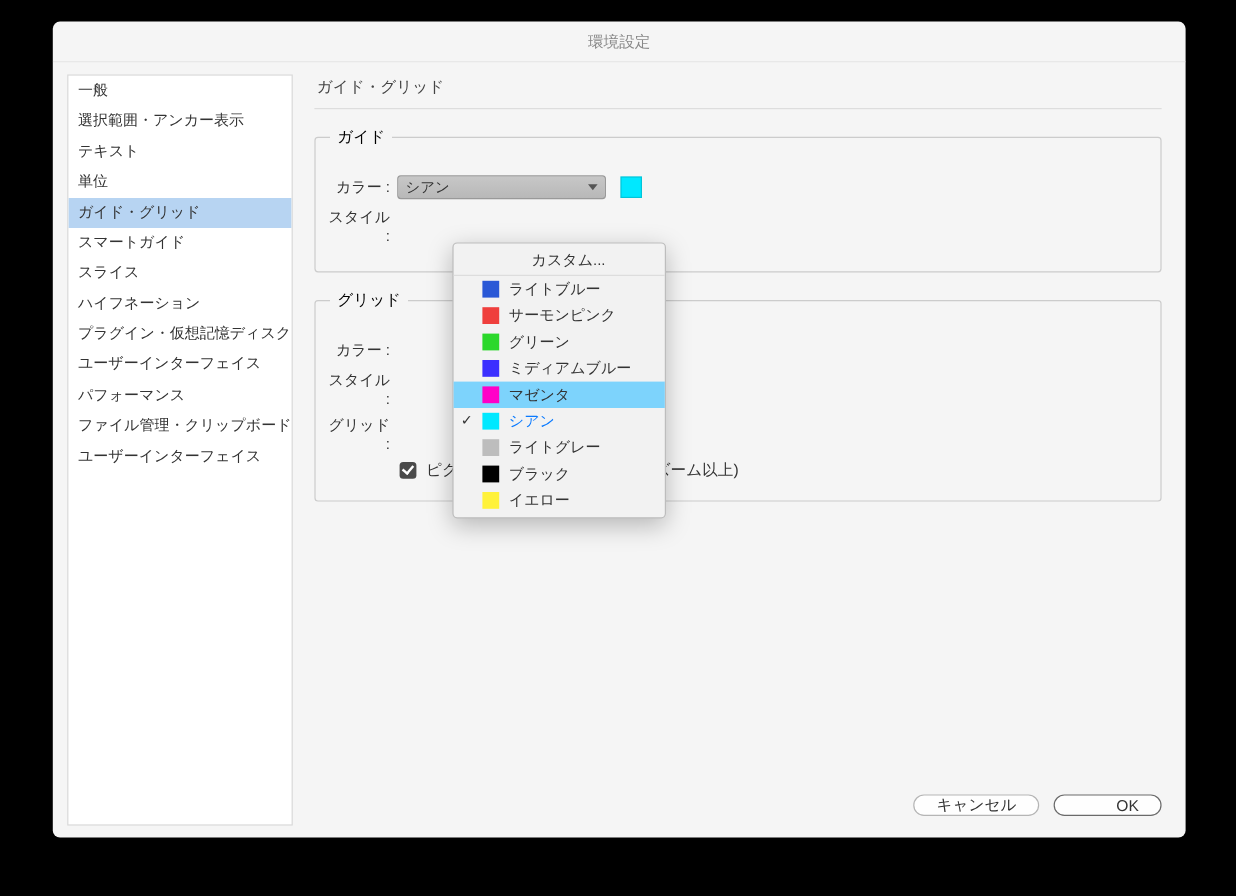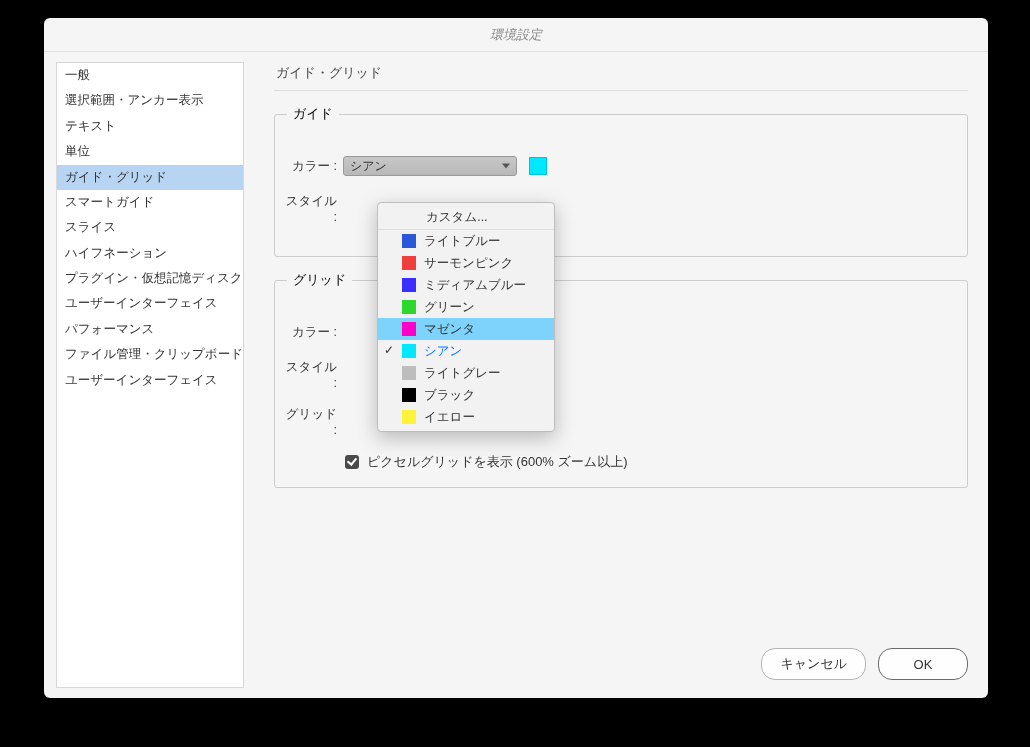--- a/index.html
+++ b/index.html
@@ -27,27 +27,26 @@
   }
   .titlebar {
     height: 34px;
     display: flex;
     align-items: center;
     justify-content: center;
     font-size: 13px;
     color: #888;
     border-bottom: 1px solid #e0e0e0;
     border-radius: 6px 6px 0 0;
-    font-style: italic;
   }
   .body {
     flex: 1;
     display: flex;
     padding: 10px 20px 10px 12px;
-    gap: 30px;
+    gap: 18px;
     position: relative;
   }
   .sidebar {
     width: 188px;
     border: 1px solid #d8d8d8;
     background: #fff;
     overflow: auto;
   }
   .sidebar-item {
     padding: 3px 8px;
@@ -81,21 +80,21 @@
   }
   legend {
     padding: 0 6px;
     font-size: 13px;
     color: #000000;
     margin-left: 6px;
   }
   .row {
     display: flex;
     align-items: center;
-    margin: 16px 0;
+    margin: 6px 0;
     min-height: 22px;
   }
   .label {
     width: 56px;
     text-align: right;
     margin-right: 6px;
     font-size: 12.5px;
     color: #333;
   }
   .select {
@@ -159,34 +158,34 @@
   }
   .footer {
     position: absolute;
     right: 20px;
     bottom: 18px;
     display: flex;
     gap: 12px;
   }
   .btn {
     min-width: 90px;
-    height: 32px;
+    height: 18px;
     border: 1px solid #b5b5b5;
     border-radius: 14px;
     background: #fefefe;
     display: flex;
     align-items: center;
     justify-content: center;
     font-size: 13px;
     color: #333;
     padding: 0 18px;
     cursor: default;
     margin-top: 20px;
   }
-  .btn.primary { border: 1.5px solid #6a6a6a; }
+  .btn.primary { border: 1.5px solid #6a6a6a; justify-content: flex-end; }
   
   .menu {
     position: absolute;
     left: 333px;
     top: 150px;
     width: 178px;
     background: #f2f2f2;
     border: 1px solid #bdbdbd;
     border-radius: 4px;
     box-shadow: 0 6px 20px rgba(0,0,0,0.25);
@@ -210,21 +209,21 @@
     height: 14px;
     margin-right: 8px;
   }
   .menu-item .check {
     position: absolute;
     left: 6px;
     top: 3px;
     font-size: 12px;
     color: #333;
   }
-  .menu-item.custom { padding-left: 48px; border-bottom: 1px solid #ddd; height: 24px;}
+  .menu-item.custom { padding-left: 65px; border-bottom: 1px solid #ddd; height: 24px;}
 </style>
 </head>
 <body>
 
 <div class="window">
   <div class="titlebar">
     <span>環境設定</span>
   </div>
   <div class="body">
 
@@ -288,26 +287,26 @@
       </div>
     <div class="menu-item">
           <span class="dot" style="background: rgb(42, 88, 214);"></span>
           <span>ライトブルー</span>
         </div>
         <div class="menu-item">
           <span class="dot" style="background: rgb(239, 63, 61);"></span>
           <span>サーモンピンク</span>
         </div>
         <div class="menu-item">
+          <span class="dot" style="background: rgb(43, 216, 43);"></span>
+          <span>グリーン</span>
+        </div>
+        <div class="menu-item">
           <span class="dot" style="background: rgb(59, 47, 255);"></span>
           <span>ミディアムブルー</span>
-        </div>
-        <div class="menu-item">
-          <span class="dot" style="background: rgb(43, 216, 43);"></span>
-          <span>グリーン</span>
         </div>
         <div class="menu-item highlight">
           <span class="dot" style="background: rgb(255, 0, 200);"></span>
           <span>マゼンタ</span>
         </div>
         <div class="menu-item current">
           <span class="check">✓</span>
           <span class="dot" style="background: rgb(0, 232, 255);"></span>
           <span>シアン</span>
         </div>

